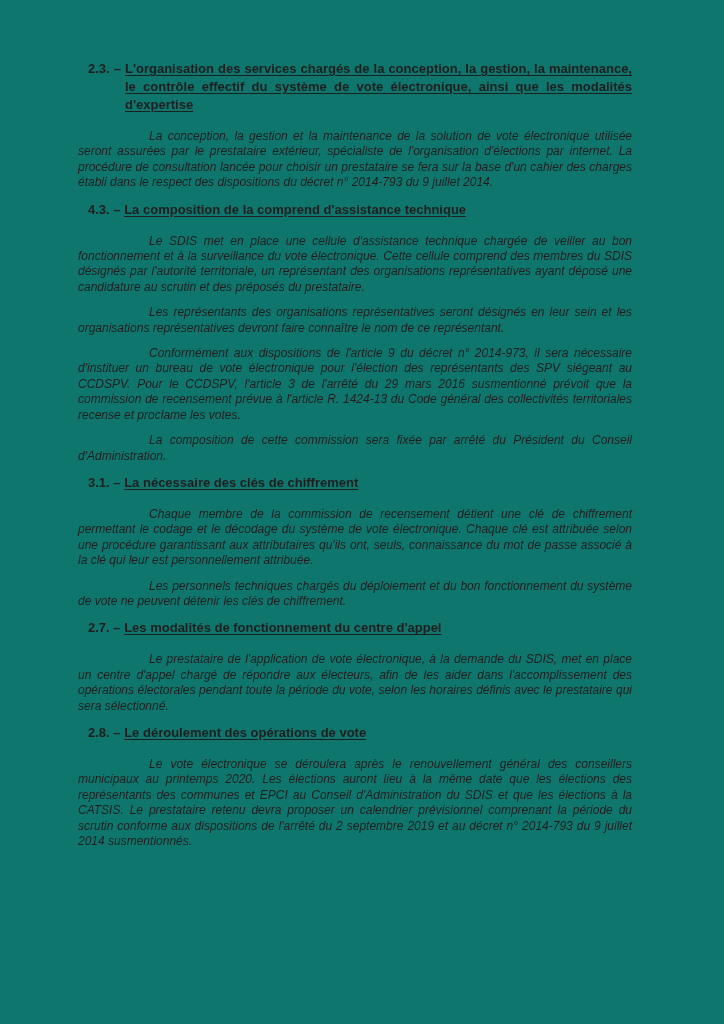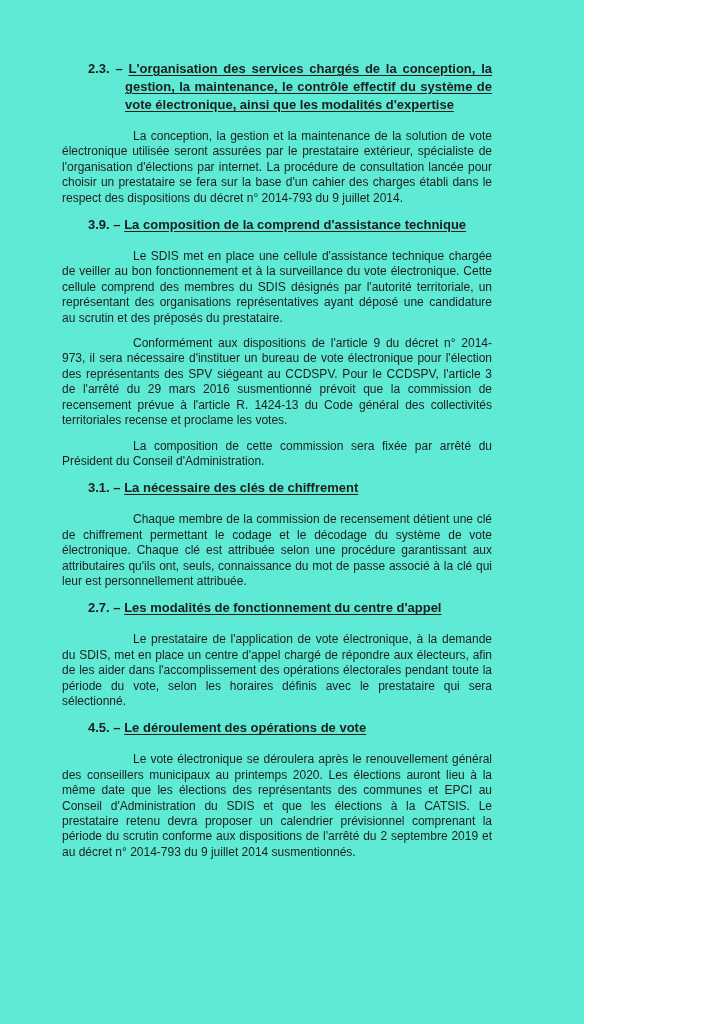--- a/index.html
+++ b/index.html
@@ -2,24 +2,24 @@
 <html lang="fr"><head>
 <meta charset="utf-8">
 <style>
   html, body {
     margin: 0;
     padding: 0;
     background: #ffffff;
   }
   .page {
     position: relative;
-    width: 584px;
+    width: 724px;
     height: 1024px;
     box-sizing: border-box;
-    background: #5eead4;
+    background: #0f766e;
     padding: 60px 92px 0 62px;
     font-family: "Liberation Sans", sans-serif;
     color: #1e1e1e;
     overflow: hidden;
   }
   .sec { margin: 0; }
   .heading {
     font-size: 13px;
     line-height: 18px;
     font-weight: bold;
@@ -35,71 +35,74 @@
   }
   .heading .title {
     text-decoration: underline;
     text-underline-offset: 2px;
   }
   .para {
     font-size: 12px;
     line-height: 15.4px;
     text-align: justify;
     text-indent: 71px;
-    margin: 0 0 10px 0;
+    margin: 0 0 10px 16px;
+    font-style: italic;
   }
 </style>
 </head>
 <body>
 
 <div class="page">
 
   <section class="sec">
     <h2 class="heading">
       <span class="num">2.3.</span>
       <span class="dash">–</span>
       <span class="title">L'organisation des services chargés de la conception, la gestion, la maintenance, le contrôle effectif du système de vote électronique, ainsi que les modalités d'expertise</span>
     </h2>
     <p class="para">La conception, la gestion et la maintenance de la solution de vote électronique utilisée seront assurées par le prestataire extérieur, spécialiste de l'organisation d'élections par internet. La procédure de consultation lancée pour choisir un prestataire se fera sur la base d'un cahier des charges établi dans le respect des dispositions du décret n° 2014-793 du 9 juillet 2014.</p>
   </section>
 
   <section class="sec">
     <h2 class="heading">
-      <span class="num">3.9.</span>
+      <span class="num">4.3.</span>
       <span class="dash">–</span>
       <span class="title">La composition de la comprend d'assistance technique</span>
     </h2>
     <p class="para">Le SDIS met en place une cellule d'assistance technique chargée de veiller au bon fonctionnement et à la surveillance du vote électronique. Cette cellule comprend des membres du SDIS désignés par l'autorité territoriale, un représentant des organisations représentatives ayant déposé une candidature au scrutin et des préposés du prestataire.</p>
+    <p class="para">Les représentants des organisations représentatives seront désignés en leur sein et les organisations représentatives devront faire connaître le nom de ce représentant.</p>
   </section>
 
   <section class="sec">
     <p class="para">Conformément aux dispositions de l'article 9 du décret n° 2014-973, il sera nécessaire d'instituer un bureau de vote électronique pour l'élection des représentants des SPV siégeant au CCDSPV. Pour le CCDSPV, l'article 3 de l'arrêté du 29 mars 2016 susmentionné prévoit que la commission de recensement prévue à l'article R. 1424-13 du Code général des collectivités territoriales recense et proclame les votes.</p>
     <p class="para">La composition de cette commission sera fixée par arrêté du Président du Conseil d'Administration.</p>
   </section>
 
   <section class="sec">
     <h2 class="heading">
       <span class="num">3.1.</span>
       <span class="dash">–</span>
       <span class="title">La nécessaire des clés de chiffrement</span>
     </h2>
     <p class="para">Chaque membre de la commission de recensement détient une clé de chiffrement permettant le codage et le décodage du système de vote électronique. Chaque clé est attribuée selon une procédure garantissant aux attributaires qu'ils ont, seuls, connaissance du mot de passe associé à la clé qui leur est personnellement attribuée.</p>
+    <p class="para">Les personnels techniques chargés du déploiement et du bon fonctionnement du système de vote ne peuvent détenir les clés de chiffrement.</p>
   </section>
 
   <section class="sec">
     <h2 class="heading">
       <span class="num">2.7.</span>
       <span class="dash">–</span>
       <span class="title">Les modalités de fonctionnement du centre d'appel</span>
     </h2>
     <p class="para">Le prestataire de l'application de vote électronique, à la demande du SDIS, met en place un centre d'appel chargé de répondre aux électeurs, afin de les aider dans l'accomplissement des opérations électorales pendant toute la période du vote, selon les horaires définis avec le prestataire qui sera sélectionné.</p>
   </section>
 
   <section class="sec">
     <h2 class="heading">
-      <span class="num">4.5.</span>
+      <span class="num">2.8.</span>
       <span class="dash">–</span>
       <span class="title">Le déroulement des opérations de vote</span>
     </h2>
     <p class="para">Le vote électronique se déroulera après le renouvellement général des conseillers municipaux au printemps 2020. Les élections auront lieu à la même date que les élections des représentants des communes et EPCI au Conseil d'Administration du SDIS et que les élections à la CATSIS. Le prestataire retenu devra proposer un calendrier prévisionnel comprenant la période du scrutin conforme aux dispositions de l'arrêté du 2 septembre 2019 et au décret n° 2014-793 du 9 juillet 2014 susmentionnés.</p>
   </section>
 
 </div>
 
 </body></html>

